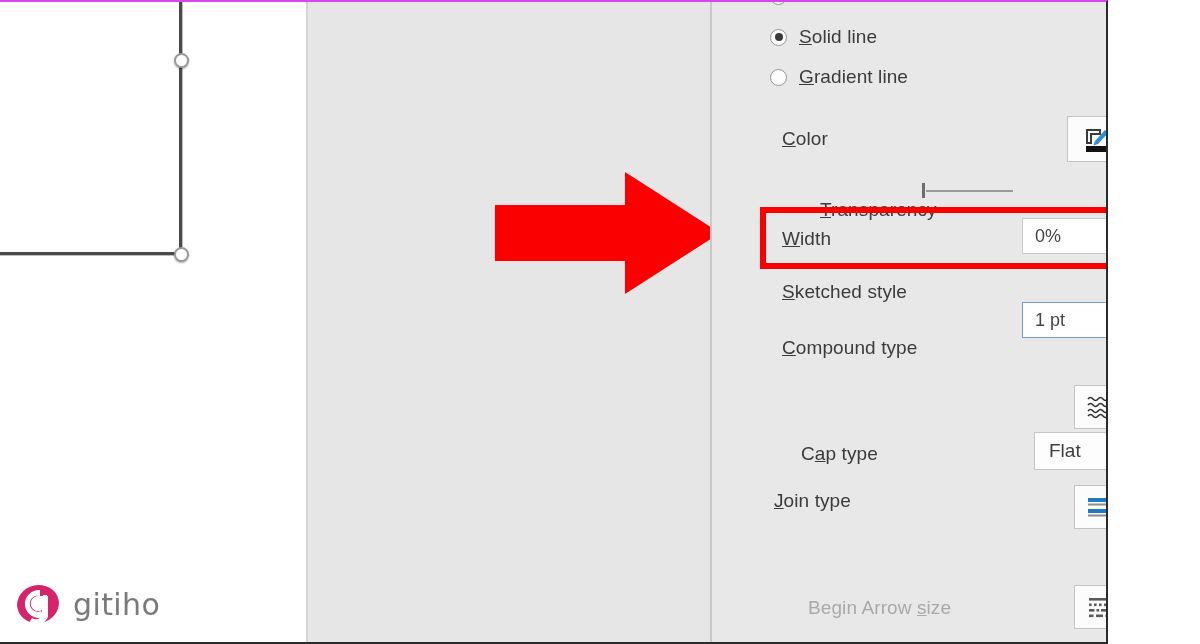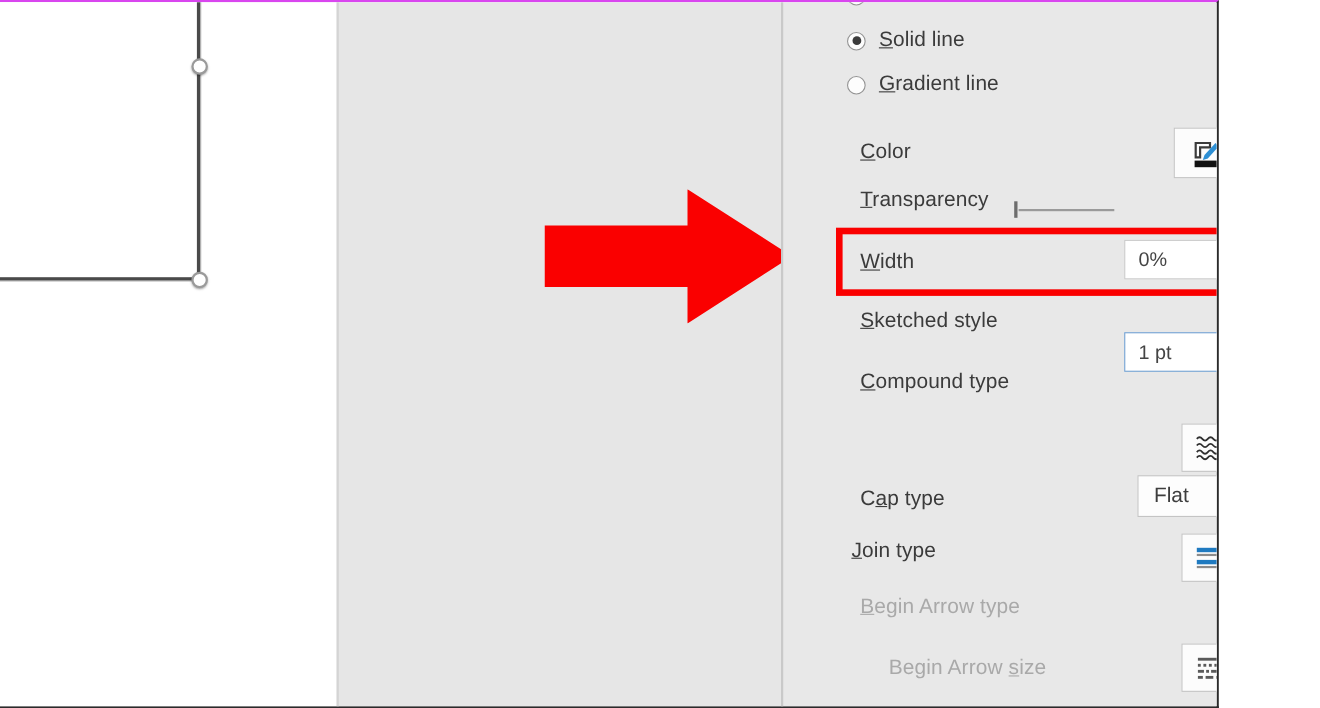--- a/index.html
+++ b/index.html
@@ -252,21 +252,21 @@
       </div>
       <div class="icon-btn" style="left:355px; top:114px; width:76px; height:46px;">
         <svg width="30" height="30" viewBox="0 0 30 30">
           <path d="M4 6 h13 v4 h-9 v9 h-4 z" fill="none" stroke="#3b3b3b" stroke-width="2"></path>
           <path d="M12 17 L22 6 l3 3 L15 20 l-4.5 1.5 z" fill="#2d8fd4"></path>
           <rect x="3" y="22" width="23" height="6" fill="#111111"></rect>
         </svg>
         <span class="caret small"></span>
       </div>
 
-      <div class="row" style="top:169px;">
+      <div class="row" style="top:197px;padding-left:38px;">
         <span class="row-label" style="margin-left:70px;"><span class="acc">T</span>ransparency</span>
       </div>
       <div class="slider" style="position:absolute; left:206px; top:179px; width:95px;">
         <div class="track"></div>
         <div class="thumb"></div>
       </div>
       <div class="spin" style="left:310px; top:170px; width:130px; height:36px;">
         <span class="val">0%</span>
         <span class="arrows">
           <span class="chev-up"></span>
@@ -334,43 +334,52 @@
               <rect x="3" y="20.5" width="4.5" height="2.6"></rect>
                 <rect x="10" y="20.5" width="7" height="2.6"></rect>
               <rect x="19.5" y="20.5" width="5.5" height="2.6"></rect>
             </g>
           </g>
         </svg>
         <span class="caret small"></span>
       </div>
 
       <div class="row" style="top:441px;">
-        <span class="row-label" style="margin-left:70px;">C<span class="acc">a</span>p type</span>
+        <span class="row-label" style="margin-left:89px;">C<span class="acc">a</span>p type</span>
       </div>
       <div class="combo" style="position:absolute; left:322px; top:430px; width:115px; height:38px;">
         <span class="val">Flat</span>
         <span class="caret"></span>
       </div>
 
       <div class="row" style="top:488px;">
         <span class="row-label" style="margin-left:62px;"><span class="acc">J</span>oin type</span>
       </div>
 
-      <div class="row" style="top:539px;">
-        <span class="row-label disabled" style="margin-left:70px;"><span class="acc">B</span>egin Arrow type</span>
-      </div>
 
       <div class="row" style="top:595px;">
         <span class="row-label disabled" style="margin-left:96px;">Begin Arrow <span class="acc">s</span>ize</span>
       </div>
 
     </div>
 
     <div id="scroll-track" style="left:446px;">
       <div id="scroll-thumb"></div>
     </div>
     <div id="pane-right-filler" style="left:476px;"></div>
   </div>
 
   <div id="highlight-box"></div>
 
+  <div id="logo">
+    <div class="mark">
+      <svg width="44" height="44" viewBox="0 0 44 44">
+        <ellipse cx="22" cy="22" rx="21" ry="19" fill="#d6246c" transform="rotate(-12 22 22)"></ellipse>
+        <path d="M24 8 a14 14 0 1 0 4 27 l-3 -6 a8 8 0 1 1 -1 -15 z" fill="#ffffff"></path>
+        <path d="M22 14 a7.5 7.5 0 1 0 4 14 v6 a7 7 0 0 1 -10 2 l-3 5 a13 13 0 0 0 19 -6 V14 z" fill="#ffffff"></path>
+        <path d="M22 15 a7 7 0 1 0 0.1 14 a7 7 0 0 0 -0.1 -14 z" fill="#ffffff"></path>
+        <path d="M27 13 h4 v20 a9 9 0 0 1 -13 8 l2 -4 a5.5 5.5 0 0 0 7 -5 z" fill="#ffffff"></path>
+      </svg>
+    </div>
+    <span class="word">gitiho</span>
+  </div>
 
 </div>
 
 </body></html>

